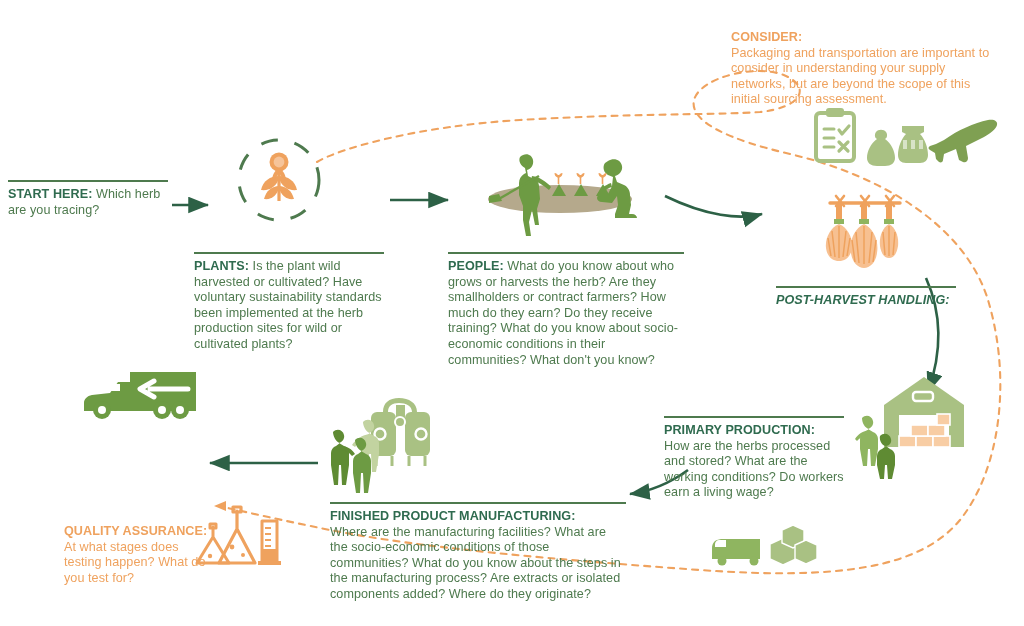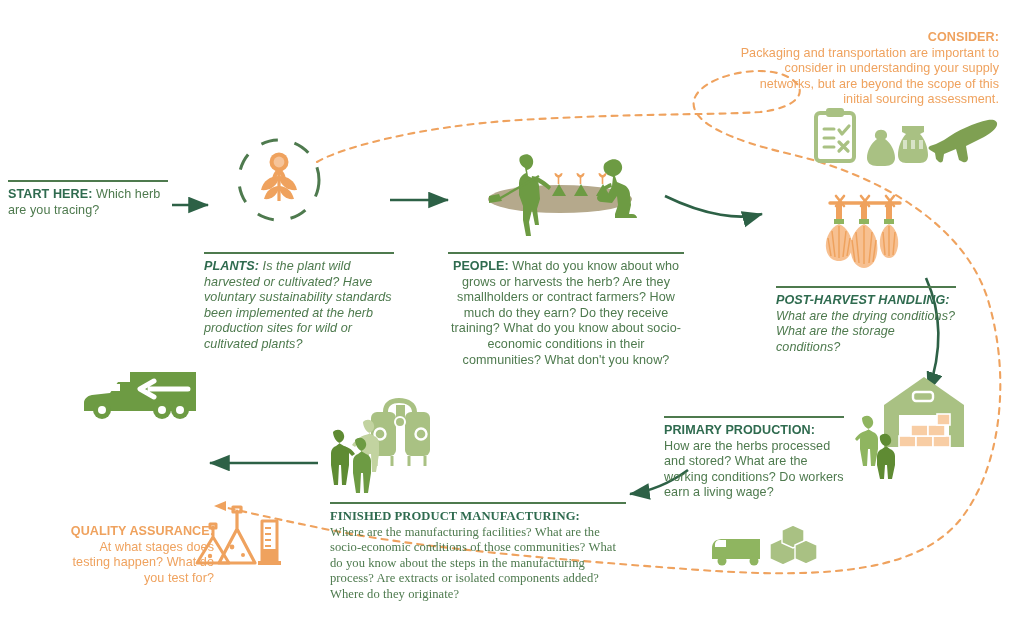--- a/index.html
+++ b/index.html
@@ -12,21 +12,21 @@
   #stage{position:absolute;left:0;top:0;width:1024px;height:626px;}
 
   
   .block{position:absolute;}
   .rule{height:2px;background:#4e7a4e;margin-bottom:5px;}
   .txt{
     font-size:12.6px;line-height:15.6px;color:#4e7a4e;
     letter-spacing:.005em;
   }
   .txt b{font-weight:bold;color:#2f6b4f;}
-  .orange .txt{color:#efa25e;text-align:right;}
+  .orange .txt{color:#efa25e;}
   .orange .txt b{color:#efa25e;}
 
   
   svg.art{position:absolute;left:0;top:0;width:1024px;height:626px;overflow:visible;}
 </style>
 </head>
 <body>
 
 <div id="stage">
 
@@ -299,41 +299,41 @@
       </g>
       <rect x="263" y="549" width="13" height="12" fill="#efa25e"></rect>
     </g>
   </svg>
 
   <div class="block" style="left:8px;top:180px;width:160px;">
     <div class="rule"></div>
     <div class="txt"><b>START HERE:</b><span> Which herb are you tracing?</span></div>
   </div>
 
-  <div class="block" style="left:204px;top:252px;width:190px;font-style:italic;">
+  <div class="block" style="left:194px;top:252px;width:190px;">
     <div class="rule"></div>
     <div class="txt"><b>PLANTS:</b><span> Is the plant wild harvested or cultivated? Have voluntary sustainability standards been implemented at the herb production sites for wild or cultivated plants?</span></div>
   </div>
 
-  <div class="block" style="left:448px;top:252px;width:236px;text-align:center;">
+  <div class="block" style="left:448px;top:252px;width:236px;">
     <div class="rule"></div>
     <div class="txt"><b>PEOPLE:</b><span> What do you know about who grows or harvests the herb? Are they smallholders or contract farmers? How much do they earn? Do they receive training? What do you know about socio-economic conditions in their communities? What don't you know?</span></div>
   </div>
 
   <div class="block" style="left:776px;top:286px;width:180px;font-style:italic;">
     <div class="rule"></div>
-    <div class="txt"><b>POST-HARVEST HANDLING:</b><br><span>What are the drying conditions? What are the storage conditions?</span></div>
+    <div class="txt"><b>POST-HARVEST HANDLING:</b><br></div>
   </div>
 
   <div class="block" style="left:664px;top:416px;width:180px;">
     <div class="rule"></div>
     <div class="txt"><b>PRIMARY PRODUCTION:</b><br><span>How are the herbs processed and stored? What are the working conditions? Do workers earn a living wage?</span></div>
   </div>
 
-  <div class="block" style="left:330px;top:502px;width:296px;font-family:Liberation Serif, serif;">
+  <div class="block" style="left:330px;top:502px;width:296px;">
     <div class="rule"></div>
     <div class="txt"><b>FINISHED PRODUCT MANUFACTURING:</b><br><span>Where are the manufacturing facilities? What are the socio-economic conditions of those communities? What do you know about the steps in the manufacturing process? Are extracts or isolated components added? Where do they originate?</span></div>
   </div>
 
 
   <div class="block orange" style="left:64px;top:524px;width:150px;">
     <div class="txt"><b>QUALITY ASSURANCE:</b><br><span>At what stages does testing happen? What do you test for?</span></div>
   </div>
 
   <div class="block orange" style="left:731px;top:30px;width:268px;">

